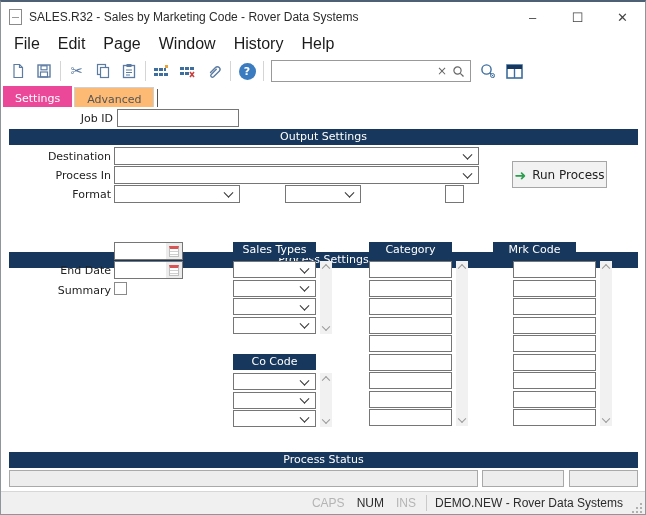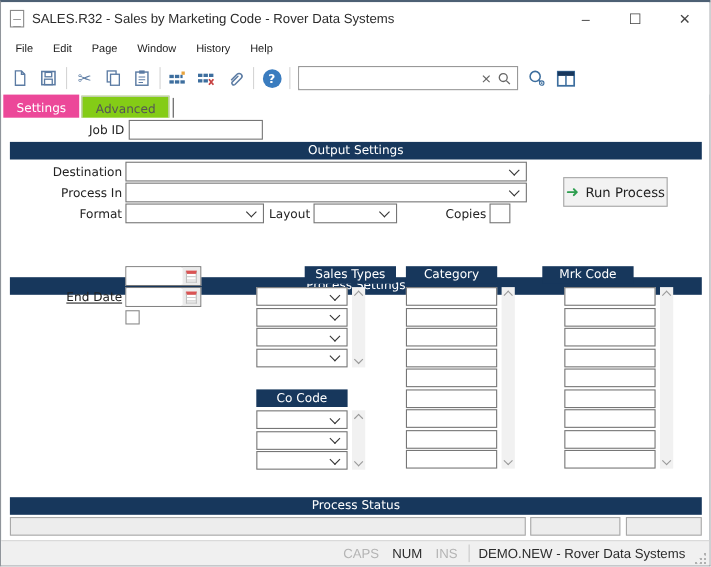--- a/index.html
+++ b/index.html
@@ -17,21 +17,21 @@
               background:repeating-linear-gradient(#fff 0 2px, #fff 2px 4px, #9a9a9a 4px 5px, #fff 5px 7px);
               background-size:7px 100%; background-position:2px 3px; background-repeat:no-repeat; }
   .title-text { flex:1 1 auto; white-space:nowrap; overflow:hidden; }
   .win-controls { display:flex; height:100%; }
   .win-btn { width:45px; height:100%; display:flex; align-items:center; justify-content:center;
              font-size:13px; color:#444; cursor:default; }
 
   
   .menubar { position:absolute; top:30px; left:0; right:0; height:24px; background:#fff;
              display:flex; align-items:center; padding-left:4px;
-             font-family:"Liberation Sans", sans-serif; font-size:10px; color:#1b1b1b; }
+             font-family:"Liberation Sans", sans-serif; font-size:16px; color:#1b1b1b; }
   .menu-item { padding:3px 9px; }
 
   
   .toolbar { position:absolute; top:54px; left:0; right:0; height:30px; background:#fff;
              display:flex; align-items:center; padding-left:4px; }
   .tbtn { width:26px; height:24px; display:flex; align-items:center; justify-content:center; }
   .tsep { width:1px; height:20px; background:#d5d5d5; margin:0 3px; }
   .scissors { font-size:15px; color:#5b7ba3; line-height:1; }
   .help-circle { width:17px; height:17px; border-radius:50%; background:#3a7cbf; color:#fff;
                  font-size:11px; font-weight:bold; display:flex; align-items:center; justify-content:center; }
@@ -39,21 +39,21 @@
                margin:0 4px; display:flex; align-items:center; }
   .searchbox input { border:none; outline:none; flex:1 1 auto; height:18px; padding:0 4px;
                      font-family:"DejaVu Sans", sans-serif; font-size:11px; min-width:0; }
   .sb-clear { color:#666; font-size:12px; padding:0 4px; line-height:1; }
   .sb-mag { padding:0 5px 0 1px; display:flex; }
 
   
   .tabstrip { position:absolute; top:84px; left:0; right:0; height:21px; display:flex; align-items:flex-end; }
   .tab { height:21px; padding:3px 12px 0; display:flex; align-items:center; font-size:11px; }
   .tab.active { background:#ec4899; color:#fff; margin-left:2px; }
-  .tab.inactive { background:#84cc16; color:#555; border:1px solid #d0d0d0; border-bottom:none; height:20px; margin-left:2px; }
+  .tab.inactive { background:#fdba74; color:#555; border:1px solid #d0d0d0; border-bottom:none; height:20px; margin-left:2px; }
   .tab-endcap { width:1px; height:18px; background:#555; margin-left:3px; }
 
   
   .lbl { position:absolute; height:17px; line-height:17px; text-align:right; color:#222; }
   .tb  { position:absolute; border:1px solid #767676; background:#fff; height:18px;
          font-family:"DejaVu Sans", sans-serif; font-size:11px; padding:0 3px; outline:none; }
   .combo { position:absolute; border:1px solid #767676; background:#fff; height:18px; }
   .combo::after { content:""; position:absolute; right:7px; top:50%; width:6px; height:6px;
                   border-right:1.4px solid #333; border-bottom:1.4px solid #333;
                   transform:translateY(-68%) rotate(45deg); }
@@ -233,50 +233,49 @@
   <div class="sechdr" style="top:127px;">Output Settings</div>
 
   <span class="lbl" style="left:0; width:110px; top:146px;">Destination</span>
   <div class="combo" style="left:113px; top:145px; width:365px;"></div>
 
   <span class="lbl" style="left:0; width:110px; top:165px;">Process In</span>
   <div class="combo" style="left:113px; top:164px; width:365px;"></div>
 
   <span class="lbl" style="left:0; width:110px; top:184px;padding-left:23px;">Format</span>
   <div class="combo" style="left:113px; top:183px; width:126px;"></div>
-  <span class="lbl" style="left:200px; width:81px; top:184px;">Layout</span>
   <div class="combo" style="left:284px; top:183px; width:76px;"></div>
-  <span class="lbl" style="left:360px; width:81px; top:184px;">Copies</span>
   <input class="tb" style="left: 444px; top: 183px; width: 19px;" value="">
 
   <div class="runbtn">
     <span class="arrow">➜</span>
     <span>Run Process</span>
   </div>
 
   <div class="sechdr" style="top:203px;margin-top:47px;">Process Settings</div>
 
   <div class="datefield" style="left:113px; top:240px;">
     <input value="" style="">
     <span class="cal-btn">
         <span class="cal-glyph"></span>
       </span>
   </div>
 
-  <span class="lbl" style="left:0; width:110px; top:260px;text-decoration:underline;">End Date</span>
+  <span class="lbl" style="left:0; width:110px; top:260px;">End Date</span>
   <div class="datefield" style="left:113px; top:259px;">
     <input value="" style="">
     <span class="cal-btn">
         <span class="cal-glyph"></span>
       </span>
   </div>
 
+  <span class="lbl" style="left:0; width:110px; top:280px;">Summary</span>
   <span class="checkbox" style="left:113px; top:280px;"></span>
 
-  <div class="colhdr" style="left:232px; top:240px;margin-left:44px;">Sales Types</div>
+  <div class="colhdr" style="left:232px; top:240px;">Sales Types</div>
   <div class="colstack" style="left:232px; top:259px;">
 
   <div class="combo"></div>
       <div class="combo"></div>
       <div class="combo"></div>
       <div class="combo"></div>
     </div>
   <div class="vscroll" style="left:319px; top:259px; height:73px;">
     <span class="vs-up"></span>
     <span class="vs-down"></span>

